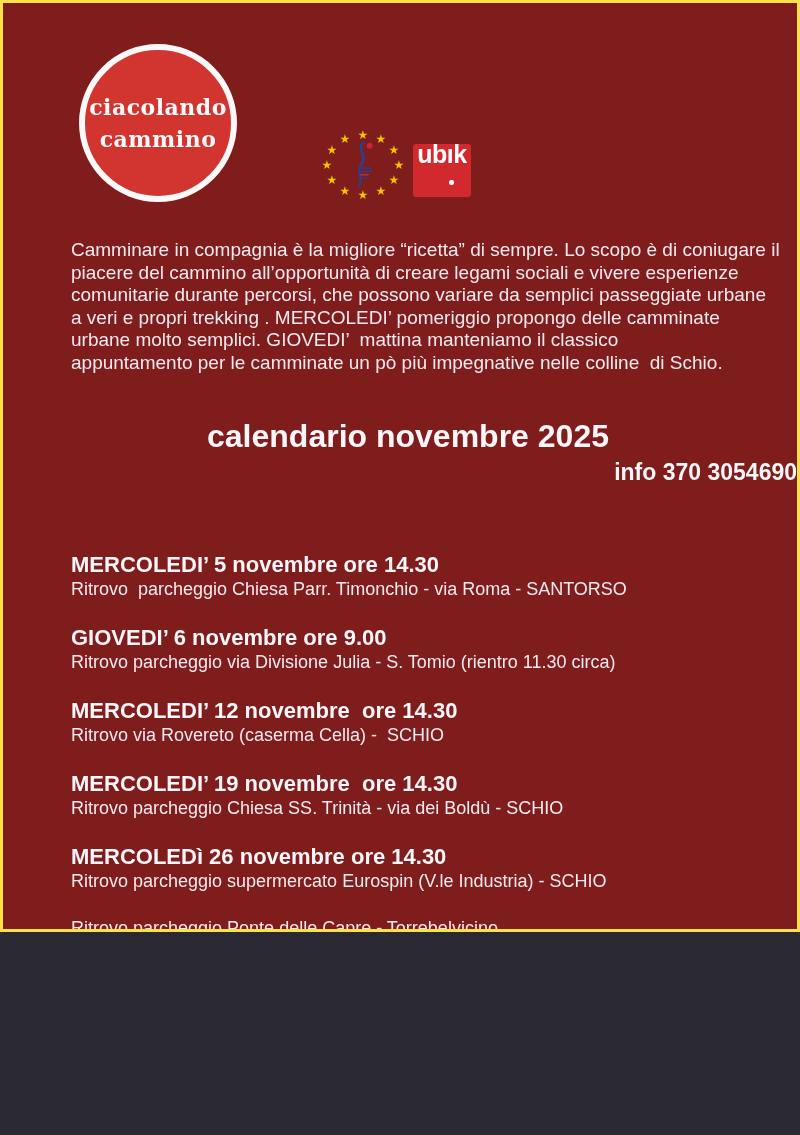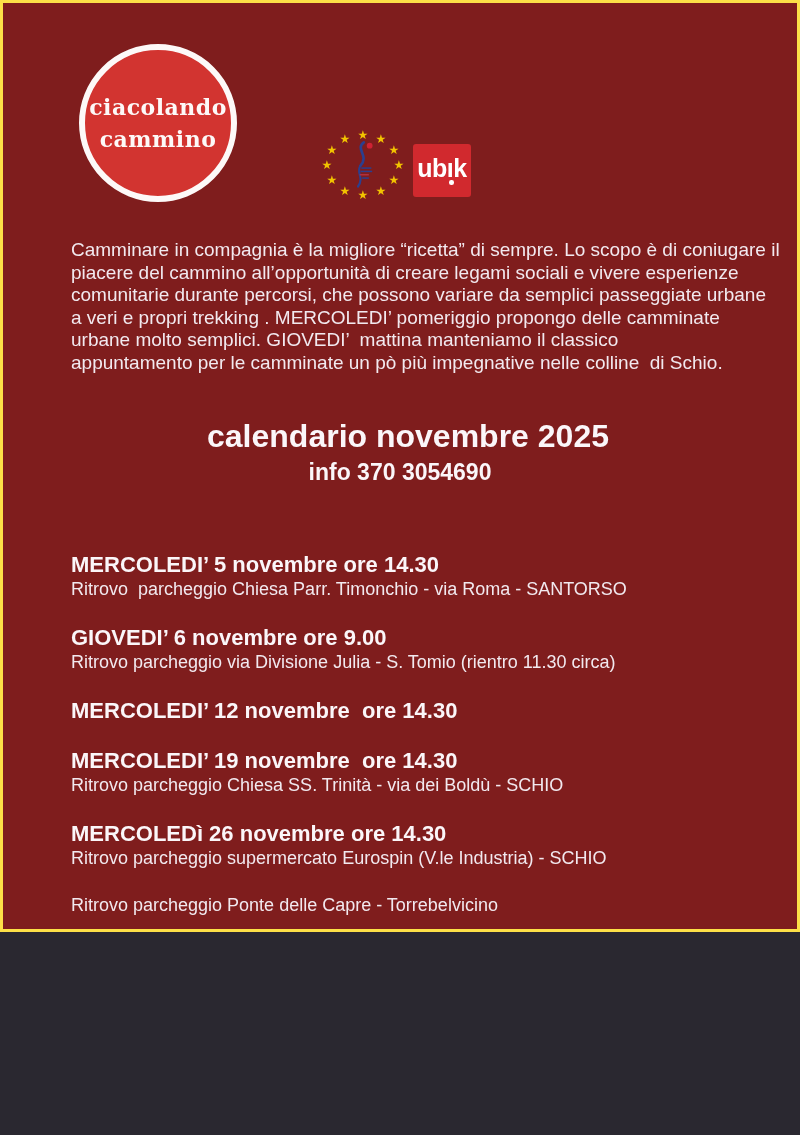--- a/index.html
+++ b/index.html
@@ -66,21 +66,20 @@
   }
 
   
   .ubik {
     position: absolute;
     left: 410px; top: 141px;
     width: 58px; height: 53px;
     background: #d1292e;
     border-radius: 3px;
     display: flex;
-    align-items: center;
     justify-content: center;
   }
   .ubik-text {
     color: #ffffff;
     font-weight: 700;
     font-size: 25px;
     letter-spacing: -0.5px;
     margin-top: -4px;
   }
   .ubik-dot {
@@ -114,20 +113,21 @@
     font-size: 32px;
     font-weight: 700;
     line-height: 38px;
     margin-left: 16px;
   }
   .h-info {
     font-size: 23px;
     font-weight: 700;
     line-height: 29px;
     margin-top: 3px;
+    text-align: right;
   }
 
   
   .events {
     position: absolute;
     left: 68px; top: 549px;
     width: 710px;
   }
   .event { margin-bottom: 24px; }
   .e-title {
@@ -199,20 +199,21 @@
     <div class="event">
       <div class="e-title">MERCOLEDI’ 5 novembre ore 14.30</div>
       <div class="e-detail">Ritrovo  parcheggio Chiesa Parr. Timonchio - via Roma - SANTORSO</div>
     </div>
     <div class="event">
       <div class="e-title">GIOVEDI’ 6 novembre ore 9.00</div>
       <div class="e-detail">Ritrovo parcheggio via Divisione Julia - S. Tomio (rientro 11.30 circa)</div>
     </div>
     <div class="event">
       <div class="e-title">MERCOLEDI’ 12 novembre  ore 14.30</div>
+      <div class="e-detail">Ritrovo via Rovereto (caserma Cella) -  SCHIO</div>
     </div>
     <div class="event">
       <div class="e-title">MERCOLEDI’ 19 novembre  ore 14.30</div>
       <div class="e-detail">Ritrovo parcheggio Chiesa SS. Trinità - via dei Boldù - SCHIO</div>
     </div>
     <div class="event">
       <div class="e-title">MERCOLEDì 26 novembre ore 14.30</div>
       <div class="e-detail">Ritrovo parcheggio supermercato Eurospin (V.le Industria) - SCHIO</div>
     </div>
     <div class="event">

